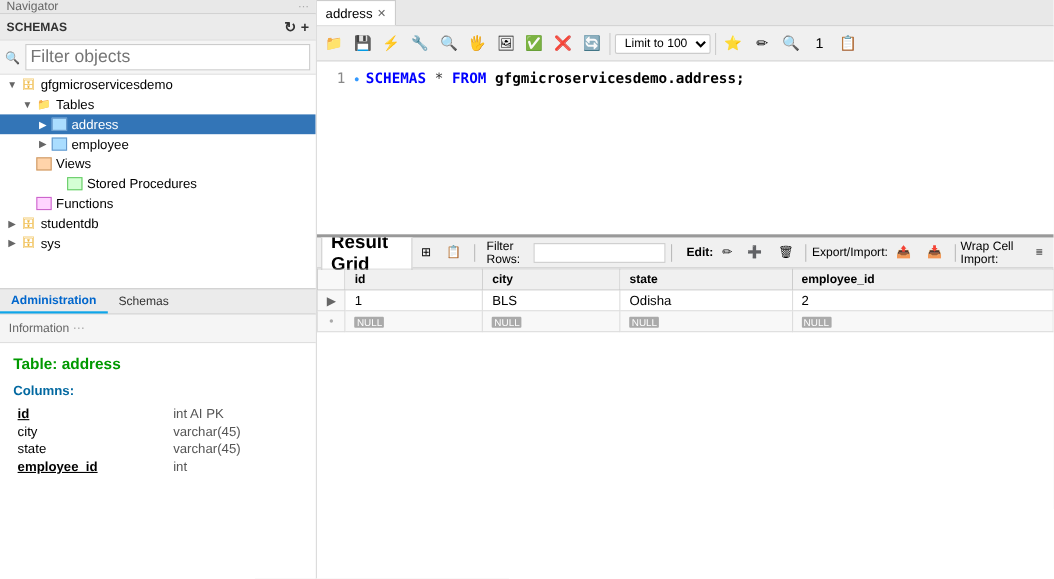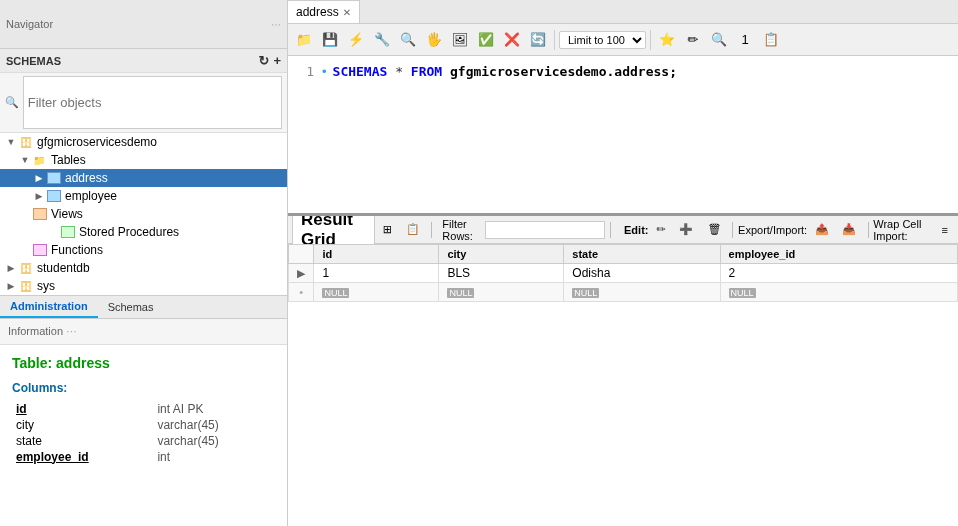--- a/index.html
+++ b/index.html
@@ -1,24 +1,24 @@
 <!DOCTYPE html>
 <html><head>
   <meta charset="utf-8">
   <style>
     * { margin: 0; padding: 0; box-sizing: border-box; }
     body { font-family: 'Segoe UI', Tahoma, Geneva, Verdana, sans-serif; font-size: 12px; background: #f0f0f0; display: flex; width: 958px; height: 526px; overflow: hidden; }
 
     
     .left-panel { width: 288px; min-width: 288px; background: #f5f5f5; border-right: 1px solid #ccc; display: flex; flex-direction: column; height: 526px; }
-    .navigator-header { background: #e8e8e8; border-bottom: 1px solid #ccc; padding: 18px 6px; font-size: 11px; color: #666; display: flex; align-items: flex-end; justify-content: space-between; }
+    .navigator-header { background: #e8e8e8; border-bottom: 1px solid #ccc; padding: 0 6px; font-size: 11px; color: #666; display: flex; align-items: flex-end; justify-content: space-between; }
     .schemas-header { padding: 4px 6px; font-size: 11px; font-weight: bold; color: #333; display: flex; align-items: center; justify-content: space-between; border-bottom: 1px solid #ddd; background: #ebebeb; }
     .schemas-actions { display: flex; gap: 4px; }
     .filter-bar { padding: 3px 5px; background: #f5f5f5; border-bottom: 1px solid #ddd; display: flex; align-items: center; gap: 4px; }
-    .filter-input { border: 1px solid #ccc; background: white; width: 100%; padding: 18px 4px; font-size: 13px; outline: none; }
+    .filter-input { border: 1px solid #ccc; background: white; width: 100%; padding: 2px 4px; font-size: 16px; outline: none; }
     .tree-area { flex: 1; overflow-y: auto; overflow-x: hidden; background: white; }
     .tree-item { display: flex; align-items: center; padding: 1px 0; cursor: pointer; white-space: nowrap; }
     .tree-item.selected { background: #3375b7; color: white; }
     .tree-item .arrow { width: 14px; display: inline-flex; align-items: center; justify-content: center; font-size: 9px; color: #666; flex-shrink: 0; }
     .tree-item.selected .arrow { color: white; }
     .tree-item .icon { width: 16px; height: 16px; display: inline-flex; align-items: center; justify-content: center; flex-shrink: 0; margin-right: 3px; font-size: 10px; }
     .tree-item .label { font-size: 12px; }
     
     .icon-db { color: #e8a000; }
     

